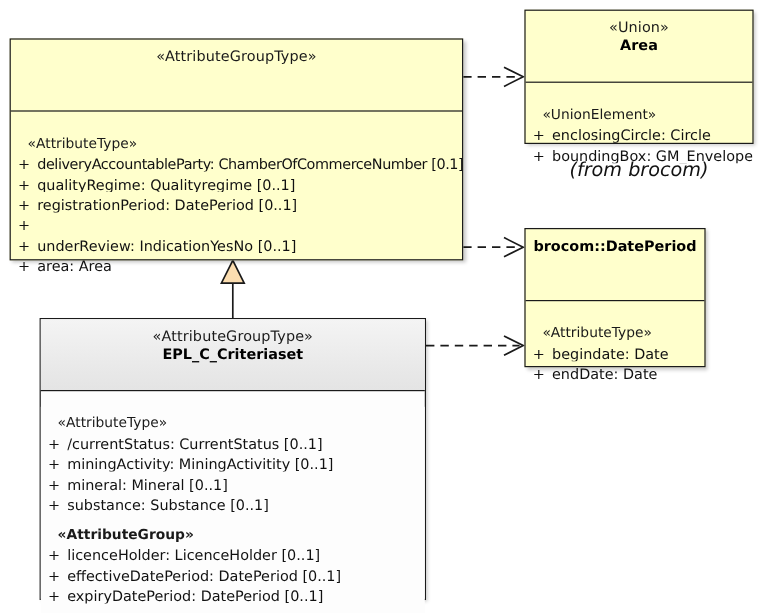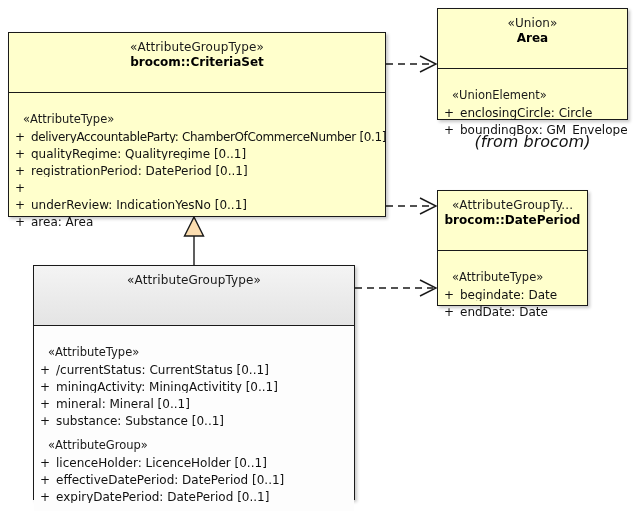--- a/index.html
+++ b/index.html
@@ -193,21 +193,20 @@
 
     <g>
       <line x1="355" y1="288" x2="433" y2="288" stroke="#1a1a1a" stroke-width="1.4" stroke-dasharray="7,5"></line>
       <path d="M 420 280 L 436 288 L 420 296" fill="none" stroke="#1a1a1a" stroke-width="1.4"></path>
     </g>
   </svg>
 
   <div class="uml-class" id="class-criteriaset">
     <div class="header">
       <div class="stereotype-top">«AttributeGroupType»</div>
-      <div class="class-name">brocom::CriteriaSet</div>
     </div>
     <div class="divider"></div>
     <div class="compartment">
       <div class="group-stereotype">«AttributeType»</div>
 
       <div class="feature tight">
         <span class="vis">+</span>
         <span class="sig">deliveryAccountableParty: ChamberOfCommerceNumber [0.1]</span>
       </div>
       <div class="feature">
@@ -248,40 +247,40 @@
         <span class="vis">+</span>
         <span class="sig">boundingBox: GM_Envelope</span>
       </div>
     </div>
   </div>
 
   <div class="from-label" id="from-brocom">(from brocom)</div>
 
   <div class="uml-class" id="class-dateperiod">
     <div class="header">
-      <div class="stereotype-top">«AttributeGroupTy...</div>
       <div class="class-name">brocom::DatePeriod</div>
     </div>
     <div class="divider"></div>
     <div class="compartment">
       <div class="group-stereotype">«AttributeType»</div>
       <div class="feature">
         <span class="vis">+</span>
         <span class="sig">begindate: Date</span>
       </div>
       <div class="feature">
         <span class="vis">+</span>
         <span class="sig">endDate: Date</span>
       </div>
     </div>
   </div>
 
   <div class="uml-class" id="class-epl">
     <div class="header">
       <div class="stereotype-top">«AttributeGroupType»</div>
+      <div class="class-name">EPL_C_Criteriaset</div>
     </div>
     <div class="divider"></div>
     <div class="compartment">
       <div class="group-stereotype">«AttributeType»</div>
       <div class="feature">
         <span class="vis">+</span>
         <span class="sig">/currentStatus: CurrentStatus [0..1]</span>
       </div>
       <div class="feature">
         <span class="vis">+</span>
@@ -289,21 +288,21 @@
       </div>
       <div class="feature">
         <span class="vis">+</span>
         <span class="sig">mineral: Mineral [0..1]</span>
       </div>
       <div class="feature">
         <span class="vis">+</span>
         <span class="sig">substance: Substance [0..1]</span>
       </div>
 
-      <div class="group-stereotype" style="padding-top:9px;">«AttributeGroup»</div>
+      <div class="group-stereotype" style="padding-top:9px;font-weight:bold;">«AttributeGroup»</div>
       <div class="feature">
         <span class="vis">+</span>
         <span class="sig">licenceHolder: LicenceHolder [0..1]</span>
       </div>
       <div class="feature">
         <span class="vis">+</span>
         <span class="sig">effectiveDatePeriod: DatePeriod [0..1]</span>
       </div>
       <div class="feature">
         <span class="vis">+</span>

